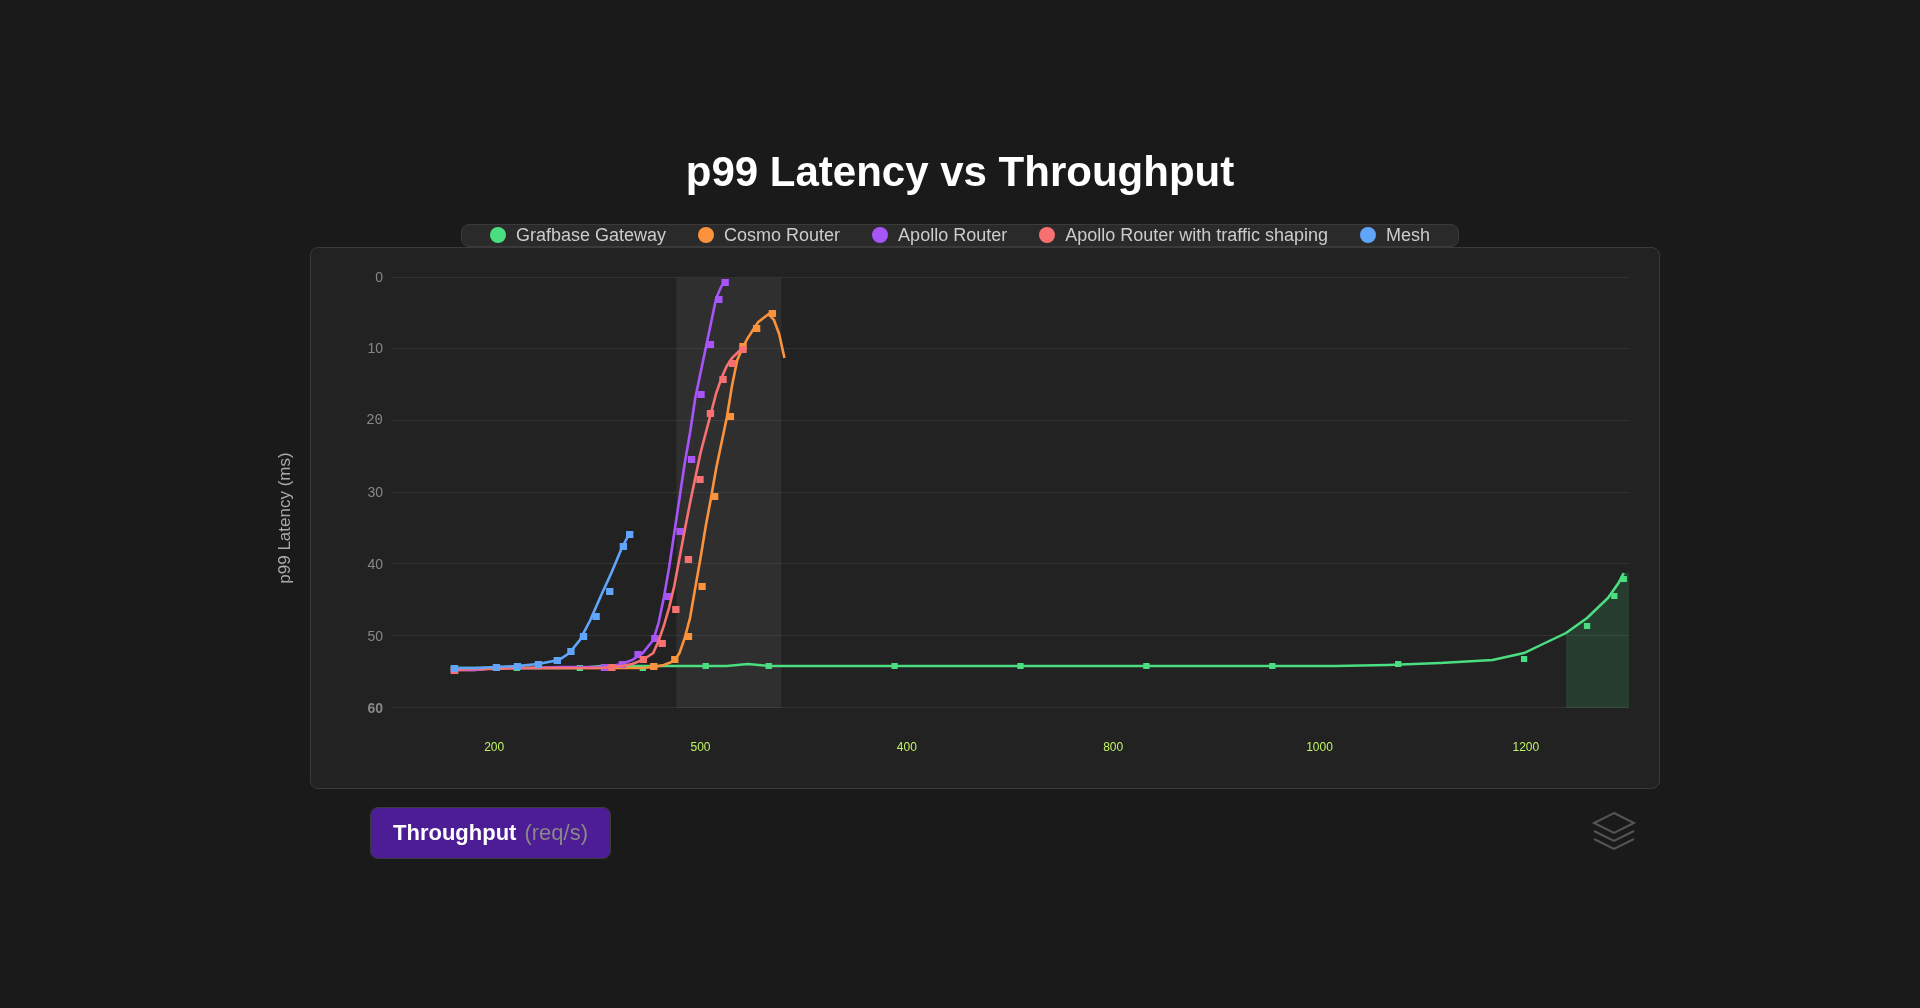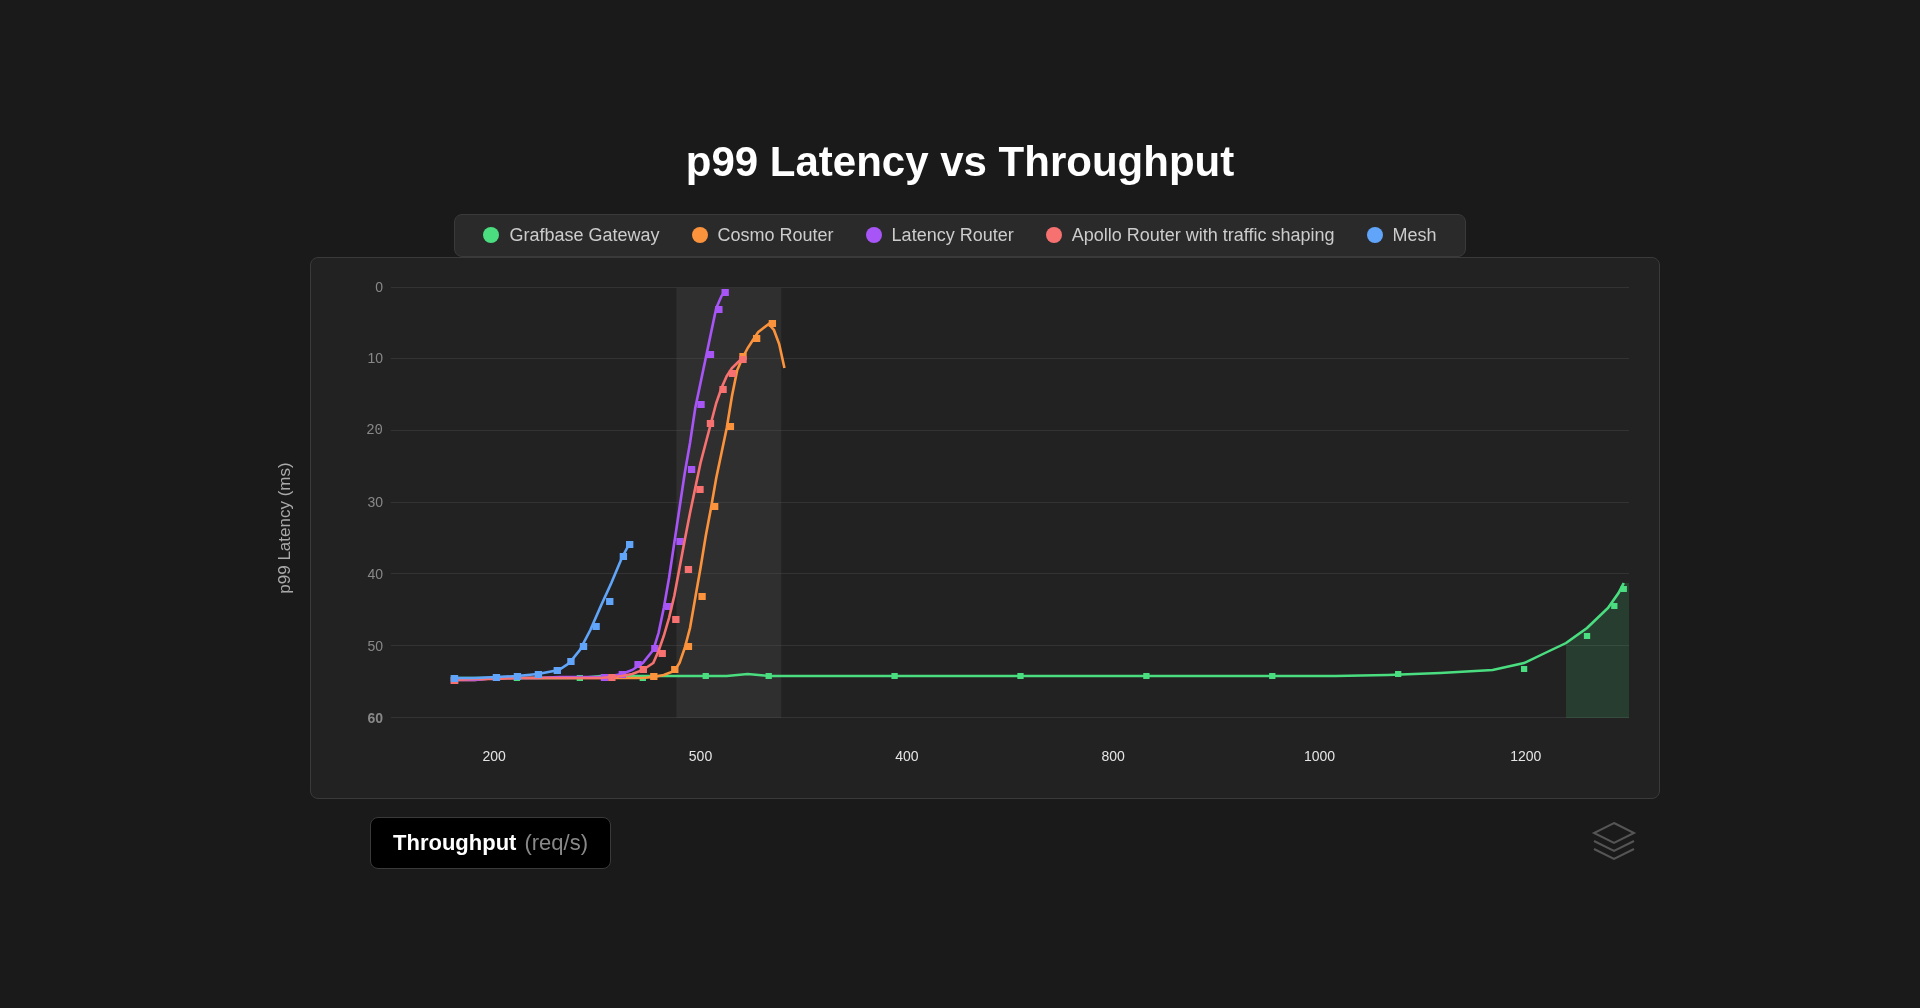--- a/index.html
+++ b/index.html
@@ -28,21 +28,21 @@
       margin-bottom: 28px;
     }
     .legend {
       display: flex;
       flex-direction: row;
       align-items: center;
       gap: 32px;
       background: #2a2a2a;
       border: 1px solid #3a3a3a;
       border-radius: 8px;
-      padding: 10px 28px;
+      padding: 0 28px;
     }
     .legend-item {
       display: flex;
       align-items: center;
       gap: 10px;
       color: #cccccc;
       font-size: 18px;
     }
     .legend-dot {
       width: 16px;
@@ -99,22 +99,22 @@
       right: 100%;
       color: #888888;
       font-size: 14px;
       transform: translateY(50%);
       padding-right: 8px;
       white-space: nowrap;
     }
     .x-tick-label {
       position: absolute;
       bottom: 0;
-      color: #e5e5e5;
-      font-size: 14px;
+      color: #bef264;
+      font-size: 12px;
       transform: translateX(-50%);
     }
     .x-axis-labels {
       position: absolute;
       left: 60px;
       right: 0;
       bottom: 0;
       height: 50px;
     }
     .chart-svg {
@@ -131,21 +131,21 @@
       flex-direction: row;
       align-items: center;
       width: 100%;
       margin-top: 16px;
       padding-left: 110px;
     }
     .x-axis-label {
       display: flex;
       align-items: center;
       gap: 8px;
-      background: #000000;
+      background: #4c1d95;
       border: 1px solid #3a3a3a;
       border-radius: 8px;
       padding: 12px 22px;
       font-size: 22px;
     }
     .x-axis-label-bold {
       color: #ffffff;
       font-weight: 700;
     }
     .x-axis-label-light {
@@ -171,21 +171,21 @@
     <div class="legend-item">
       <div class="legend-dot" style="background:#4ade80"></div>
       <span>Grafbase Gateway</span>
     </div>
     <div class="legend-item">
       <div class="legend-dot" style="background:#fb923c"></div>
       <span>Cosmo Router</span>
     </div>
     <div class="legend-item">
       <div class="legend-dot" style="background:#a855f7"></div>
-      <span>Latency Router</span>
+      <span>Apollo Router</span>
     </div>
     <div class="legend-item">
       <div class="legend-dot" style="background:#f87171"></div>
       <span>Apollo Router with traffic shaping</span>
     </div>
     <div class="legend-item">
       <div class="legend-dot" style="background:#60a5fa"></div>
       <span>Mesh</span>
     </div>
   </div>

